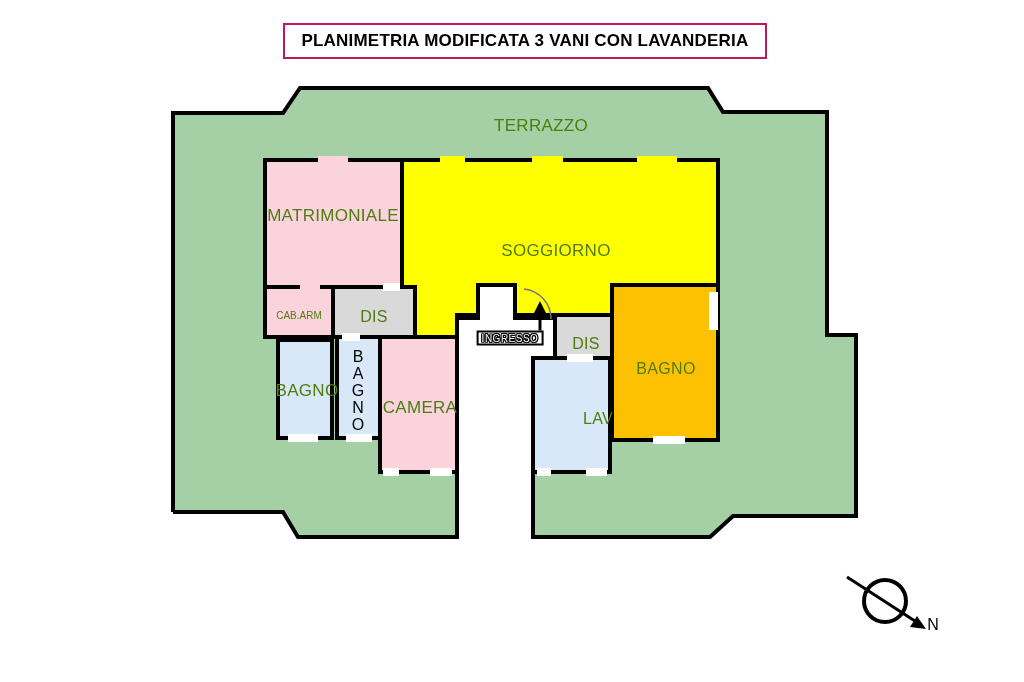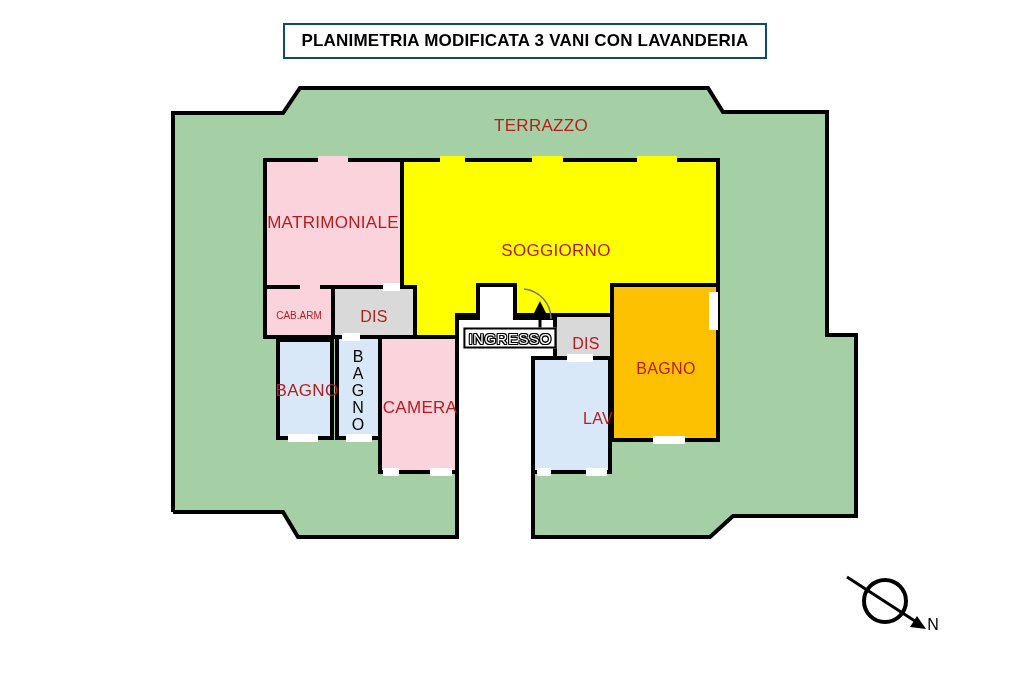--- a/index.html
+++ b/index.html
@@ -1,29 +1,29 @@
 <!DOCTYPE html>
 <html><head>
 <meta charset="utf-8">
 <style>
   html,body{margin:0;padding:0;background:#fff;}
   #stage{position:relative;width:1024px;height:682px;background:#ffffff;overflow:hidden;
          font-family:"Liberation Sans",sans-serif;}
   #plan-svg{position:absolute;left:0;top:0;}
-  .label{position:absolute;transform:translate(-50%,-50%);color:#b91c1c;font-size:16px;
+  .label{position:absolute;transform:translate(-50%,-50%);color:#4d7c0f;font-size:16px;
          white-space:nowrap;letter-spacing:.3px;}
   .label-lg{font-size:17px;}
   .label-sm{font-size:10px;letter-spacing:0;}
   .label-vertical{position:absolute;transform:translate(-50%,-50%);color:#000;font-size:16px;
          width:14px;word-break:break-all;line-height:17px;text-align:center;letter-spacing:0;}
   #title-box{position:absolute;left:283px;top:23px;width:480px;height:32px;
-         border:2px solid #0c4a6e;background:#fff;display:flex;align-items:center;justify-content:center;
+         border:2px solid #be185d;background:#fff;display:flex;align-items:center;justify-content:center;
          font-size:17px;font-weight:bold;letter-spacing:.2px;}
   #ingresso-label{position:absolute;left:510px;top:338px;transform:translate(-50%,-50%);
-         background:#fff;border:2px solid #000;padding:0 3px;font-size:15px;letter-spacing:.5px;
+         background:#fff;border:2px solid #000;padding:0 3px;font-size:10px;letter-spacing:.5px;
          color:#fff;
          text-shadow:-1px -1px 0 #000,1px -1px 0 #000,-1px 1px 0 #000,1px 1px 0 #000,
                      -1px 0 0 #000,1px 0 0 #000,0 -1px 0 #000,0 1px 0 #000;}
   .north-label{position:absolute;transform:translate(-50%,-50%);font-size:16px;color:#000;}
 </style>
 </head>
 <body>
 
 <div id="stage">
 
@@ -79,21 +79,21 @@
     <polygon points="533,315 547,315 540,301" fill="#000"></polygon>
 
     <circle cx="885" cy="601" r="21" fill="none" stroke="#000" stroke-width="4"></circle>
     <line x1="847" y1="577" x2="918" y2="623" stroke="#000" stroke-width="3"></line>
     <polygon points="910,627 917,616 926,629" fill="#000"></polygon>
   </svg>
 
   <div id="title-box">PLANIMETRIA MODIFICATA 3 VANI CON LAVANDERIA</div>
 
   <div class="label label-lg" style="left:541px;top:126px;">TERRAZZO</div>
-  <div class="label label-lg" style="left:333px;top:223px;">MATRIMONIALE</div>
+  <div class="label label-lg" style="left:333px;top:216px;">MATRIMONIALE</div>
   <div class="label label-lg" style="left:556px;top:251px;">SOGGIORNO</div>
   <div class="label label-sm" style="left:299px;top:315px;">CAB.ARM</div>
   <div class="label" style="left:374px;top:317px;">DIS</div>
   <div class="label label-lg" style="left:307px;top:391px;">BAGNO</div>
   <div class="label-vertical" style="left:358px;top:390px;">BAGNO</div>
   <div class="label label-lg" style="left:420px;top:408px;">CAMERA</div>
   <div id="ingresso-label">INGRESSO</div>
   <div class="label" style="left:586px;top:344px;">DIS</div>
   <div class="label" style="left:570px;top:419px;margin-left:28px;">LAV</div>
   <div class="label" style="left:666px;top:369px;">BAGNO</div>

